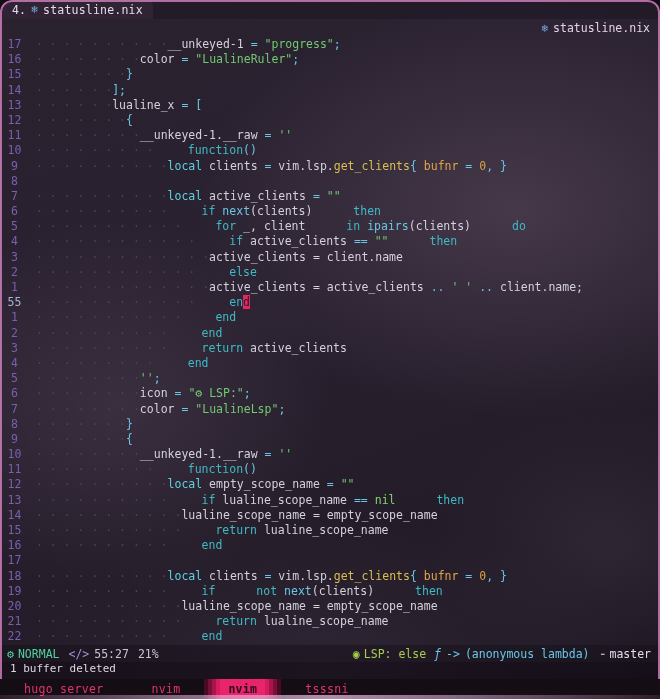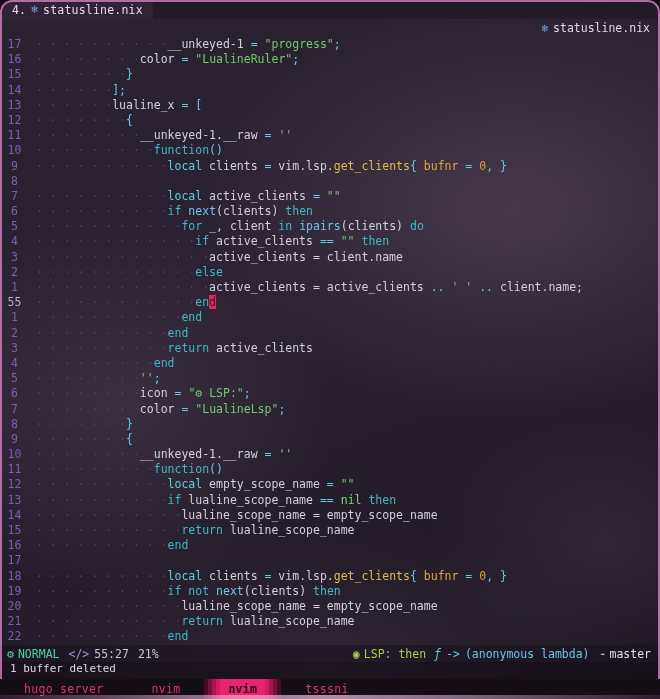--- a/index.html
+++ b/index.html
@@ -89,21 +89,21 @@
     padding-right: 7px;
     color: #7a5fb0;
   }
   .lnum.cur { color: #a8b3d6; }
   .code-text { position: relative; color: #cfcbd8; }
 
   
   .ind { color: #4d4357; }
 
   
-  .kw      { color: #3fb9c4; }
+  .kw      { color: #3fb9c4; margin-left: 34px; }
   .loc     { color: #5fd3e0; }
   .fn      { color: #dbbf4e; }  
   .fn2     { color: #69c6e6; margin-top: 44px; }  
   .str     { color: #72c971; }  
   .num     { color: #d6a243; }
   .param   { color: #e0a54a; }
   .punct   { color: #69c6e6; }
   .id      { color: #d4d0dc; }
   .nil     { color: #7fd46f; }
   .cursor  { background: #e4265f; color: #241c29; }
@@ -246,21 +246,21 @@
       </span>
       <span class="sl-pos">
         <span class="sl-icon-code">&lt;/&gt;</span>
         <span>55:27</span>
       </span>
       <span class="sl-pct">21%</span>
     </div>
     <div id="sl-right">
       <span class="sl-lsp">
         <span>◉</span>
-        <span>LSP: then</span>
+        <span>LSP: else</span>
       </span>
       <span class="sl-ctx">
         <span class="fglyph">ƒ</span>
         <span>-&gt;</span>
         <span>(anonymous lambda)</span>
       </span>
       <span class="sl-branch">
         <span>╶</span>
         <span>master</span>
       </span>

